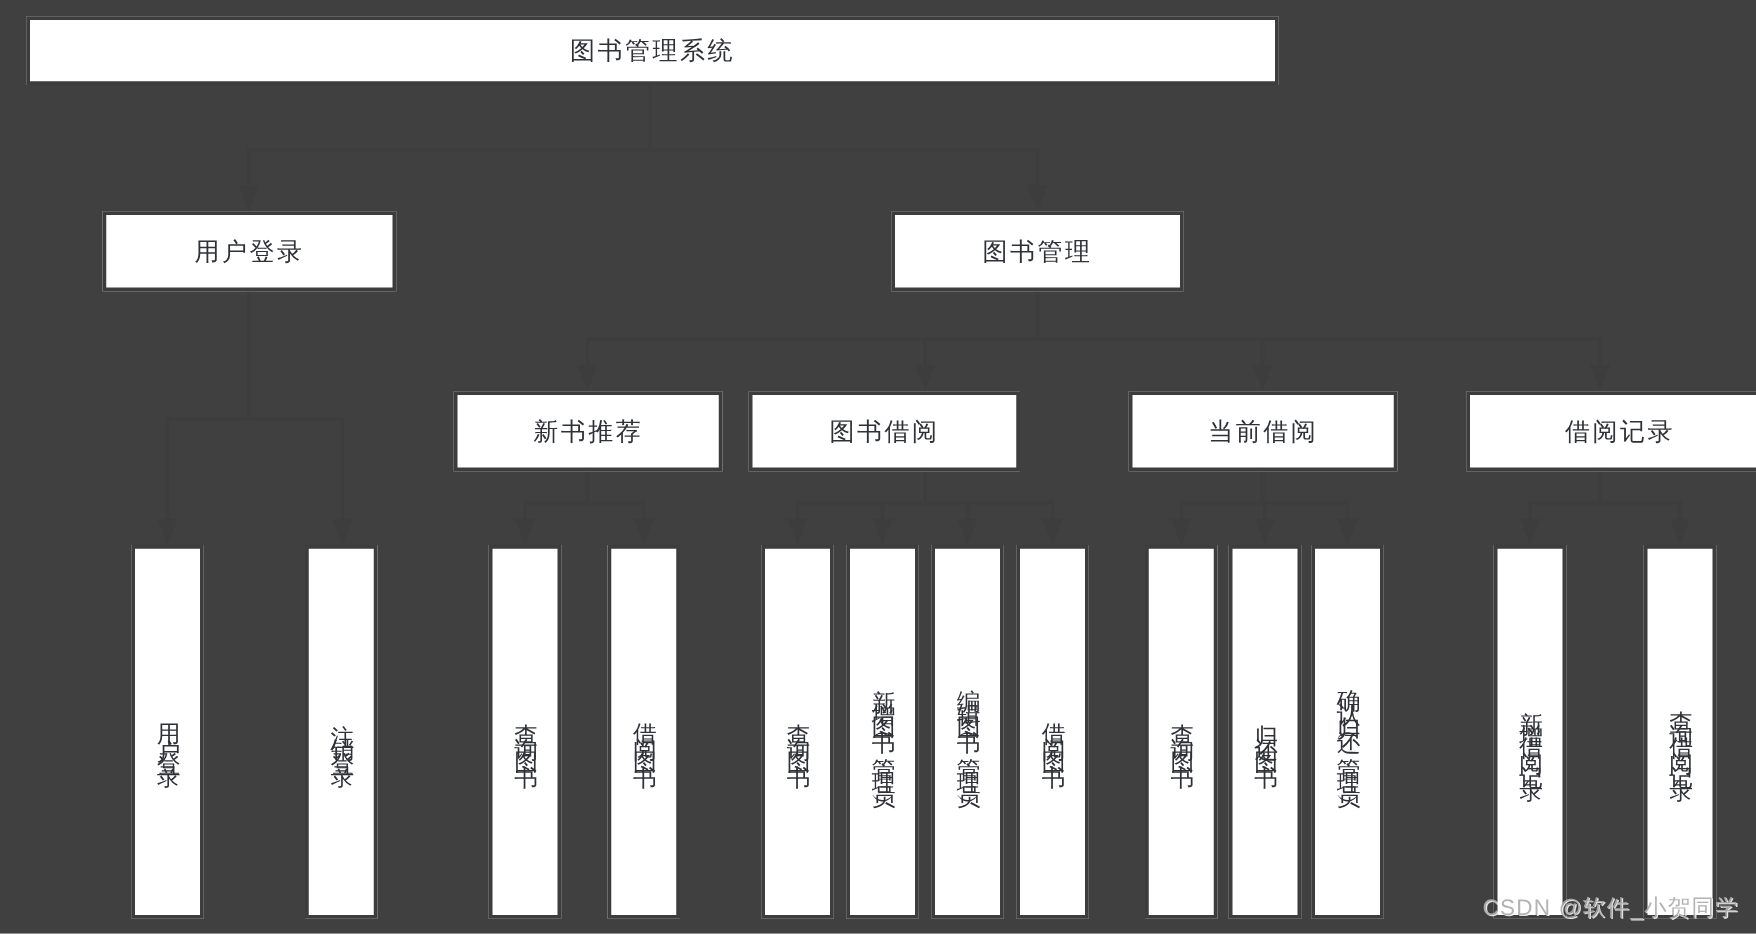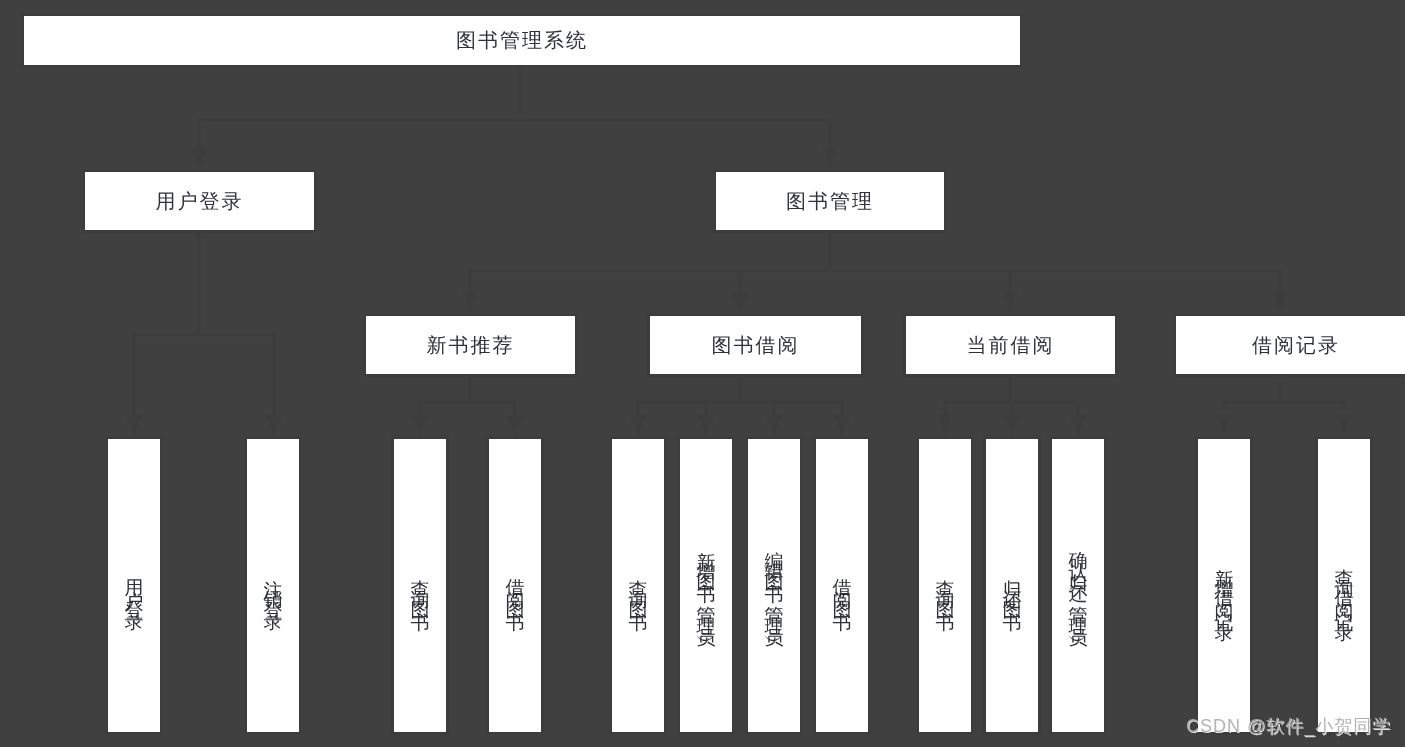--- a/index.html
+++ b/index.html
@@ -63,21 +63,21 @@
     color: rgba(172, 172, 172, 0.92);
     text-shadow: 1px 1px 0 rgba(255,255,255,0.85);
     letter-spacing: 1px;
     white-space: nowrap;
   }
   
   #node-root   { left: 21px;   top: 13px;  width: 1002px; height: 55px; }
   #node-login  { left: 82px;   top: 169px; width: 235px;  height: 64px; }
   #node-mgmt   { left: 713px;  top: 169px; width: 234px;  height: 64px; }
   #node-m0     { left: 363px;  top: 313px; width: 215px;  height: 64px; }
-  #node-m1     { left: 647px;  top: 313px; width: 217px;  height: 64px; }
+  #node-m1     { left: 599px;  top: 313px; width: 217px;  height: 64px; }
   #node-m2     { left: 903px;  top: 313px; width: 215px;  height: 64px; }
   #node-m3     { left: 1173px; top: 313px; width: 246px;  height: 64px; }
   .leaf        { top: 436px; width: 58px; height: 299px; }
   #leaf-l0 { left: 105px; }  #leaf-l1 { left: 244px; }
   #leaf-a0 { left: 391px; }  #leaf-a1 { left: 486px; }
   #leaf-b0 { left: 609px; }  #leaf-b1 { left: 677px; }
   #leaf-b2 { left: 745px; }  #leaf-b3 { left: 813px; }
   #leaf-c0 { left: 916px; }  #leaf-c1 { left: 983px; }
   #leaf-c2 { left: 1049px; }
   #leaf-d0 { left: 1195px; } #leaf-d1 { left: 1315px; }

